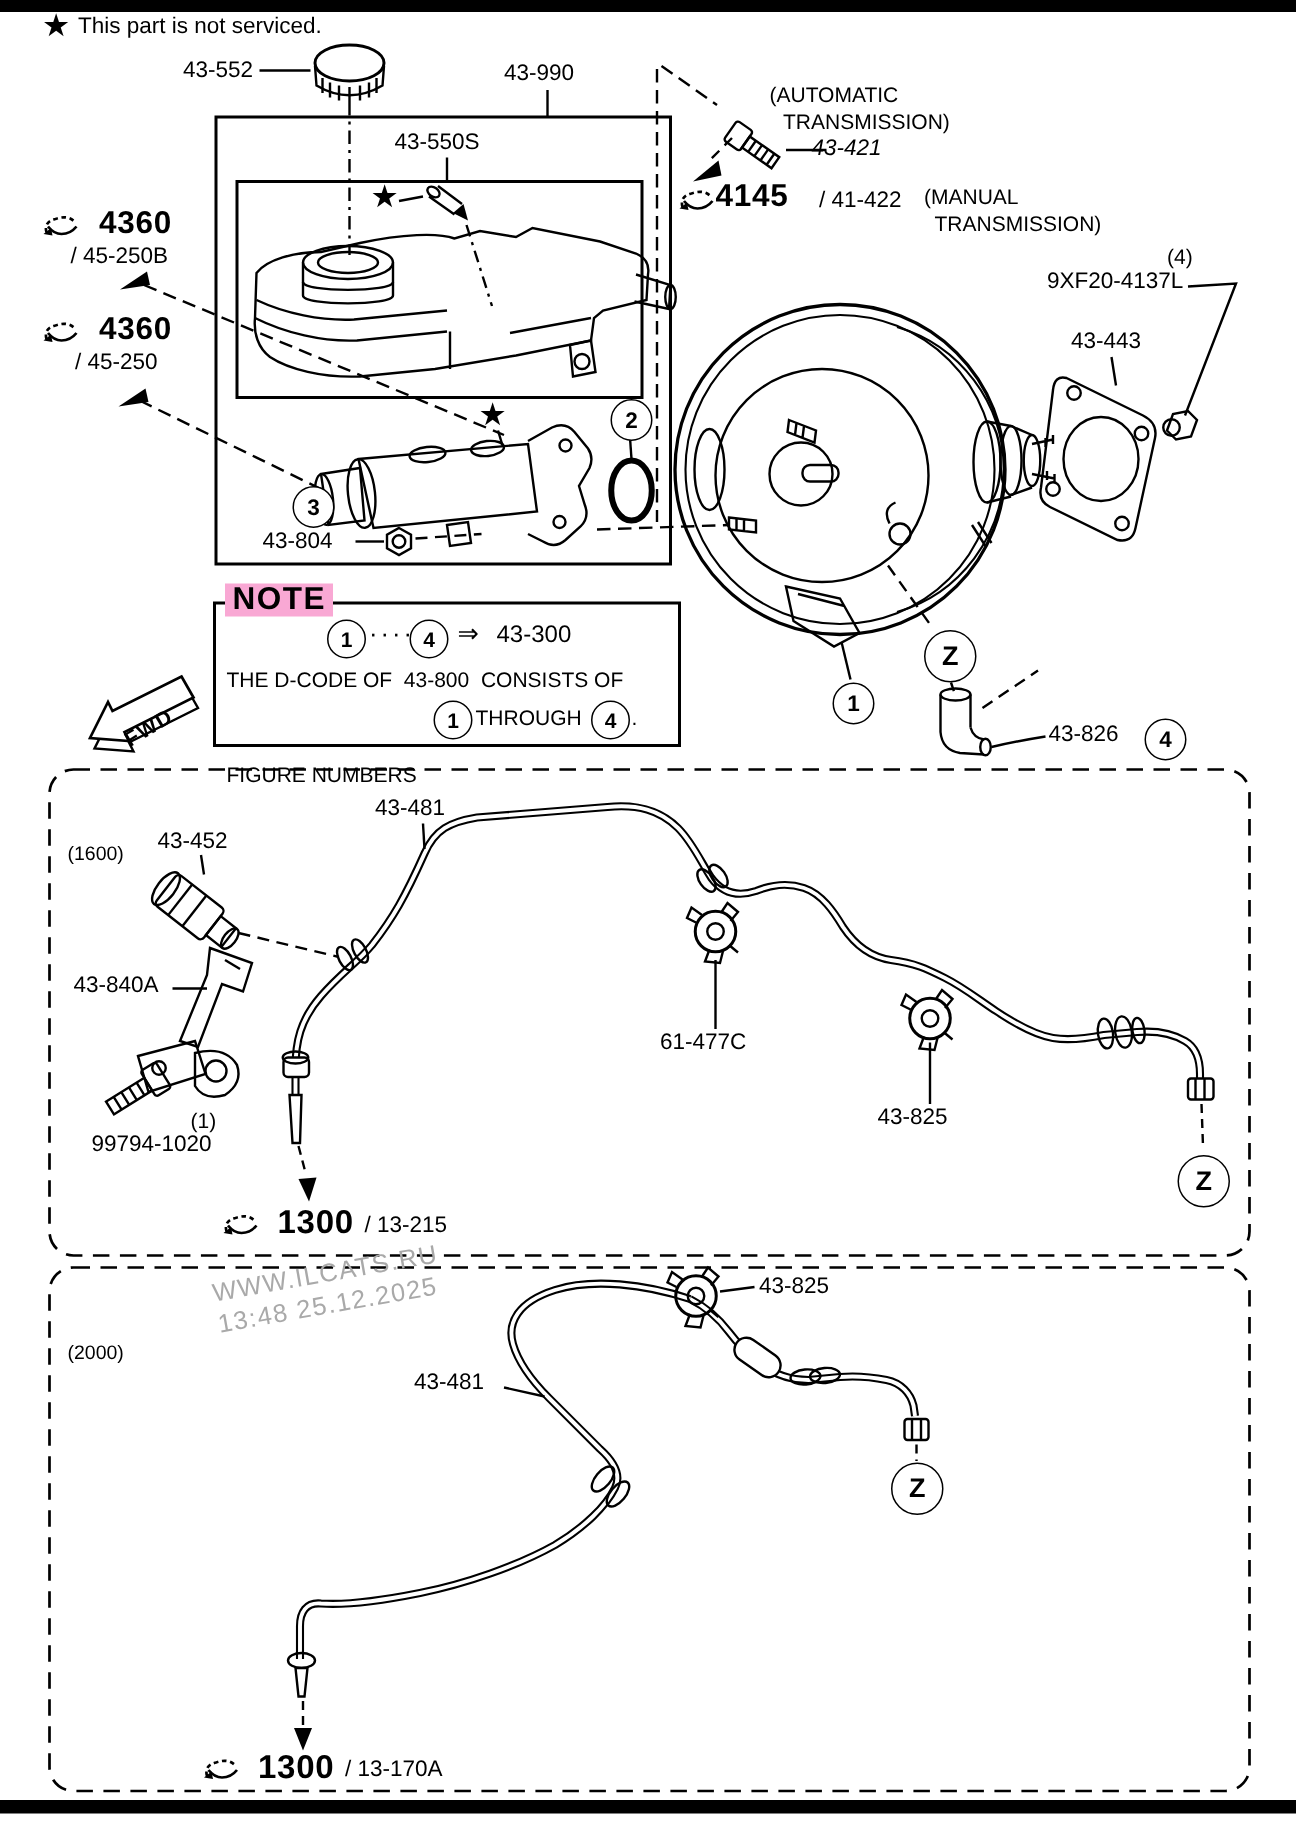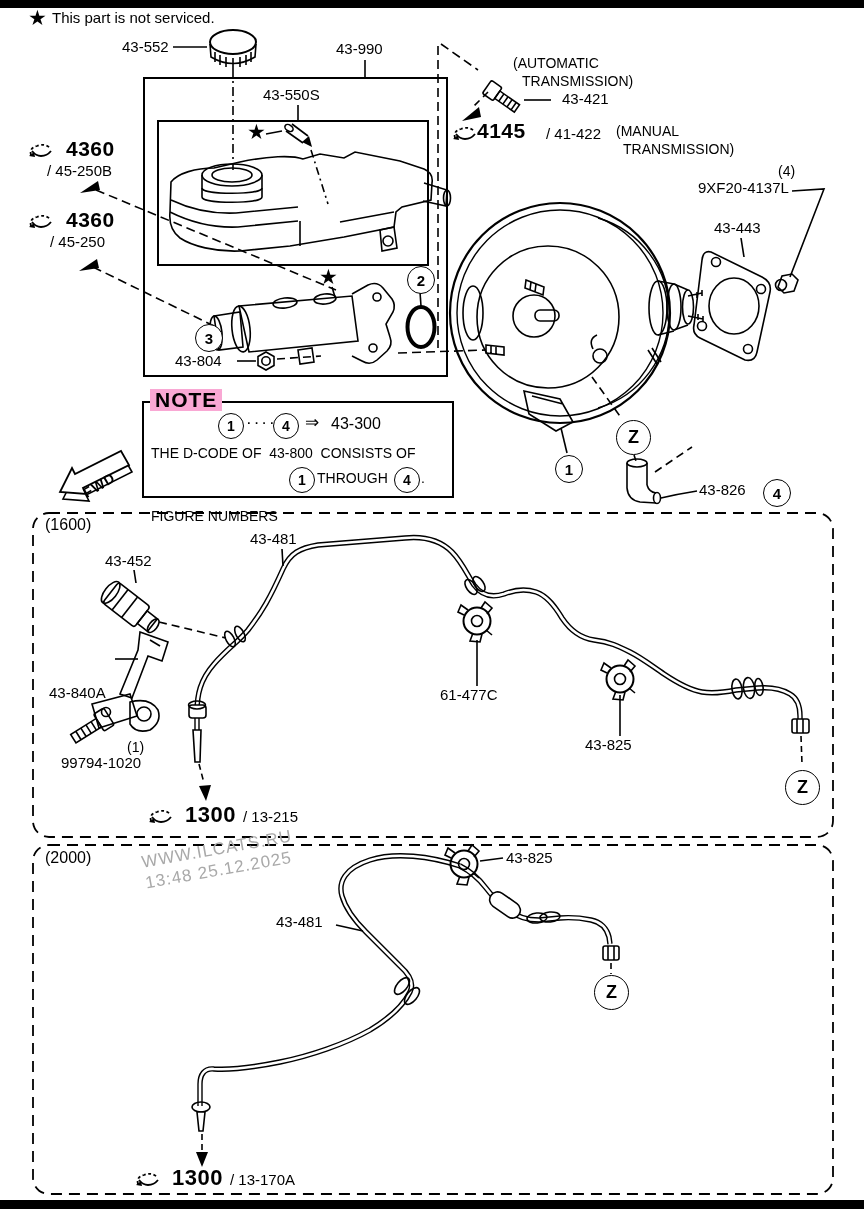--- a/index.html
+++ b/index.html
@@ -3,21 +3,21 @@
 <meta charset="utf-8">
 <style>
   html,body{margin:0;padding:0;background:#fff;}
   .stage{position:relative;width:864px;height:1214px;background:#fff;overflow:hidden;
          font-family:"Liberation Sans",sans-serif;color:#000;}
   .stage svg{position:absolute;left:0;top:0;}
   .lbl{position:absolute;white-space:pre;font-size:15px;line-height:1.05;}
   .sm{font-size:14px;}
   .big{font-size:21px;font-weight:bold;letter-spacing:.5px;}
   .big2{font-size:22px;font-weight:bold;letter-spacing:.5px;}
-  .sect{font-size:16px;}
+  .sect{font-size:13px;margin-top:45px;}
   .note-title{font-size:21px;font-weight:bold;background:#f9a8d4;padding:0 5px;letter-spacing:1px;}
   .callout{position:absolute;border:1.8px solid #000;border-radius:50%;background:#fff;
            display:flex;align-items:center;justify-content:center;font-weight:600;}
   .c24{width:24px;height:24px;font-size:14px;}
   .c26{width:26px;height:26px;font-size:15px;}
   .c33{width:33px;height:33px;font-size:18px;font-weight:bold;}
   .star{position:absolute;font-size:21px;line-height:1;}
   .wm{position:absolute;color:#a9a9a9;font-size:17px;line-height:1.25;letter-spacing:1px;
       transform:rotate(-10deg);transform-origin:left top;}
   .fwdtxt{position:absolute;font-size:14px;font-weight:bold;transform:rotate(-31deg);
@@ -279,21 +279,21 @@
 
 <span class="star" style="left:28px;top:7px;">★</span>
 <div class="lbl" style="left:52px;top:10px;">This part is not serviced.</div>
 
 <div class="lbl" style="left:122px;top:39px;">43-552</div>
 <div class="lbl" style="left:336px;top:41px;">43-990</div>
 <div class="lbl" style="left:263px;top:87px;">43-550S</div>
 
 <div class="lbl sm" style="left:513px;top:56px;">(AUTOMATIC</div>
 <div class="lbl sm" style="left:522px;top:74px;">TRANSMISSION)</div>
-<div class="lbl" style="left:562px;top:91px;">43-421</div>
+<div class="lbl" style="left:541px;top:91px;font-style:italic;">43-421</div>
 
 <div class="lbl big" style="left:477px;top:120px;">4145</div>
 <div class="lbl" style="left:546px;top:126px;">/ 41-422</div>
 <div class="lbl sm" style="left:616px;top:124px;">(MANUAL</div>
 <div class="lbl sm" style="left:623px;top:142px;">TRANSMISSION)</div>
 
 <div class="lbl big" style="left:66px;top:138px;">4360</div>
 <div class="lbl" style="left:47px;top:163px;">/ 45-250B</div>
 <div class="lbl big" style="left:66px;top:209px;">4360</div>
 <div class="lbl" style="left:50px;top:234px;">/ 45-250</div>
@@ -324,21 +324,21 @@
 <div class="callout c24" style="left:289px;top:467px;">1</div>
 <div class="lbl sm" style="left:317px;top:471px;">THROUGH</div>
 <div class="callout c24" style="left:394px;top:467px;">4</div>
 <div class="lbl sm" style="left:421px;top:471px;">.</div>
 
 <div class="fwdtxt" style="left:80px;top:487px;">FWD</div>
 
 <div class="lbl sect" style="left:45px;top:517px;">(1600)</div>
 <div class="lbl" style="left:105px;top:553px;">43-452</div>
 <div class="lbl" style="left:250px;top:531px;">43-481</div>
-<div class="lbl" style="left:49px;top:649px;margin-top:36px;">43-840A</div>
+<div class="lbl" style="left:49px;top:649px;">43-840A</div>
 <div class="lbl sm" style="left:127px;top:740px;">(1)</div>
 <div class="lbl" style="left:61px;top:755px;">99794-1020</div>
 <div class="lbl" style="left:440px;top:687px;">61-477C</div>
 <div class="lbl" style="left:585px;top:737px;">43-825</div>
 <div class="lbl big2" style="left:185px;top:803px;">1300</div>
 <div class="lbl" style="left:243px;top:809px;">/ 13-215</div>
 <div class="callout c33" style="left:785px;top:770px;">Z</div>
 
 <div class="lbl sect" style="left:45px;top:850px;">(2000)</div>
 <div class="wm" style="left:140px;top:852px;">

